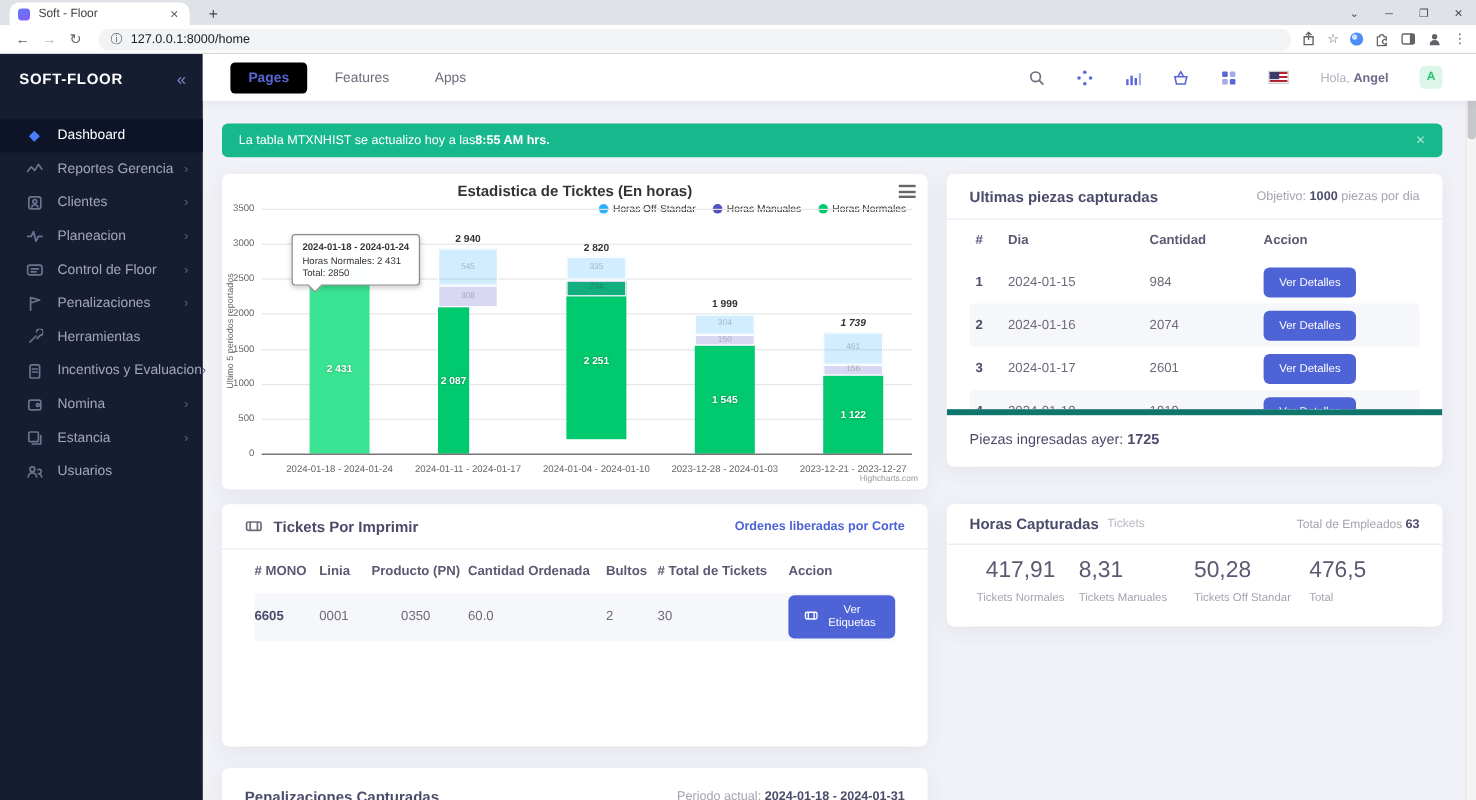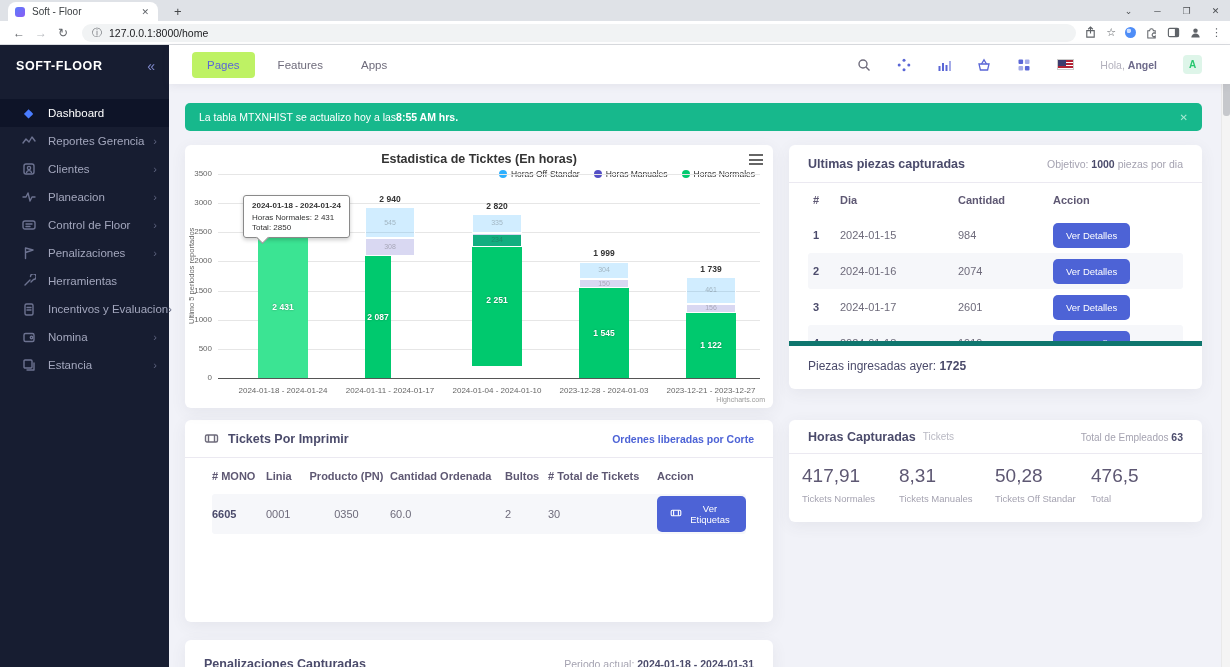--- a/index.html
+++ b/index.html
@@ -38,21 +38,21 @@
   .s-icon { width:15px; height:15px; flex:none; margin-right:12px; display:flex; align-items:center; justify-content:center; }
   .s-icon svg { stroke:#6d7391; fill:none; stroke-width:1.4; stroke-linecap:round; stroke-linejoin:round; }
   .s-gem { color:#4a7dff; font-size:12px; line-height:1; }
   .s-label { font-size:11.5px; color:#a3a7bd; flex:1; white-space:nowrap; }
   .side-item.active .s-label { color:#fff; }
   .s-caret { color:#5d637e; font-size:11px; }
 
   
   .navbar { position:absolute; left:169px; top:45px; right:0; height:39px; background:#fff; box-shadow:0 2px 8px rgba(75,70,92,.08); display:flex; align-items:center; padding:0 28px 0 23px; z-index:3; }
   .nav-tab { font-size:11.5px; color:#6e6b7b; padding:7px 15px; margin-right:8px; border-radius:4px; cursor:pointer; }
-  .nav-tab.active { background:#bef264; color:#5a66d6; font-weight:normal; }
+  .nav-tab.active { background:#000000; color:#5a66d6; font-weight:bold; }
   .nav-right { margin-left:auto; display:flex; align-items:center; gap:26px; }
   .nav-ic { width:14px; height:14px; display:block; }
   .flag { width:17px; height:11px; position:relative; background:repeating-linear-gradient(#b22234 0 1.6px,#fff 1.6px 3.2px); border:0.5px solid #ccc; }
   .flag::before { content:""; position:absolute; left:0; top:0; width:8px; height:6px; background:#3c3b6e; }
   .greet { font-size:10.5px; color:#b3b1bd; }
   .greet b { color:#6d6a8a; font-weight:bold; margin-left:3px; }
   .avatar { width:19px; height:19px; border-radius:4px; background:#def5e9; color:#28c76f; font-size:10px; font-weight:bold; display:flex; align-items:center; justify-content:center; }
 
   
   .content { position:absolute; left:169px; top:84px; right:0; bottom:0; padding:19px 28px 0 16px; overflow:hidden; }
@@ -126,21 +126,21 @@
   .btn-ic svg { stroke:#fff; fill:none; stroke-width:1.4; }
 
   
   .horas-card { flex:1; height:102px; overflow:hidden; }
   .sub { font-size:10px; color:#b9b9c3; margin-left:7px; }
   .emp { margin-left:auto; font-size:10px; color:#a5a3b1; }
   .emp b { color:#4b4b6b; font-size:10.5px; }
   .horas-card .card-header { height:34px; }
   .stats { display:flex; padding:11px 0 0 13px; }
   .stat { }
-  .stat:nth-child(1){ width:97px; } .stat:nth-child(2){ width:96px; } .stat:nth-child(3){ width:96px; }
+  .stat:nth-child(1){ width:97px;text-align:center; } .stat:nth-child(2){ width:96px; } .stat:nth-child(3){ width:96px; }
   .stat-val { font-size:19px; color:#5e5873; }
   .stat-lab { font-size:9.5px; color:#a5a3b1; margin-top:6px; }
 
   
   .pen-card { width:588px; height:60px; flex:none; }
   .pen-card .card-header { border-bottom:none; height:48px; }
   .periodo { margin-left:auto; font-size:10.5px; }
 
   
   .scrollbar { position:absolute; right:0; top:45px; width:9px; bottom:0; background:#f4f4f4; border-left:1px solid #e9e9e9; }
@@ -284,20 +284,29 @@
       </div>
       <div class="side-item">
         <span class="s-icon">
             <svg width="14" height="14" viewBox="0 0 14 14">
               <rect x="2" y="2" width="8" height="8" rx="1"></rect>
               <path d="M5 12 h7 V5"></path>
             </svg>
           </span>
         <span class="s-label">Estancia</span>
         <span class="s-caret">›</span>
+      </div>
+      <div class="side-item">
+        <span class="s-icon">
+            <svg width="14" height="14" viewBox="0 0 14 14">
+              <circle cx="5" cy="5" r="2"></circle>
+              <path d="M1.5 11.5 a3.5 3.5 0 0 1 7 0 M9.5 5.5 a1.8 1.8 0 1 1 1 3.2 M10 8.8 a3.4 3.4 0 0 1 2.8 2.7"></path>
+            </svg>
+          </span>
+        <span class="s-label">Usuarios</span>
       </div>
     </div>
   </div>
 
   <div class="navbar">
     <div class="nav-tab active">Pages</div>
     <div class="nav-tab">Features</div>
     <div class="nav-tab">Apps</div>
     <div class="nav-right">
       <svg class="nav-ic" viewBox="0 0 14 14">
@@ -419,21 +428,21 @@
             <div class="x-lab" style="left: 326px;">2023-12-28 - 2024-01-03</div>
             <div class="bar-seg" style="left: 468px; width: 50px; bottom: 0px; height: 65.3966px; background: rgb(0, 201, 110);">
               <div class="seg-lab" style="top: 27.6983px;">1 122</div>
             </div>
             <div class="bar-seg dim" style="left: 468px; width: 50px; bottom: 65.3966px; height: 9.09257px; background: rgba(84, 79, 197, 0.22);">
               <div class="seg-lab dim" style="top: -0.453714px;">156</div>
             </div>
             <div class="bar-seg dim" style="left: 468px; width: 50px; bottom: 74.4891px; height: 26.8697px; background: rgba(44, 175, 254, 0.22);">
               <div class="seg-lab dim" style="top: 8.43486px;">461</div>
             </div>
-            <div class="tot-lab" style="left: 453px; top: 89.6411px;">1 739</div>
+            <div class="tot-lab" style="left: 453px; top: 89.6411px; font-style: italic;">1 739</div>
             <div class="x-lab" style="left: 433px;">2023-12-21 - 2023-12-27</div>
             <div class="hc-baseline"></div>
           </div>
         <div class="hc-tooltip">
           <div class="tt-title">2024-01-18 - 2024-01-24</div>
           <div class="tt-line">Horas Normales: 2 431</div>
           <div class="tt-line">Total: 2850</div>
         </div>
         <div class="hc-credit">Highcharts.com</div>
       </div>

